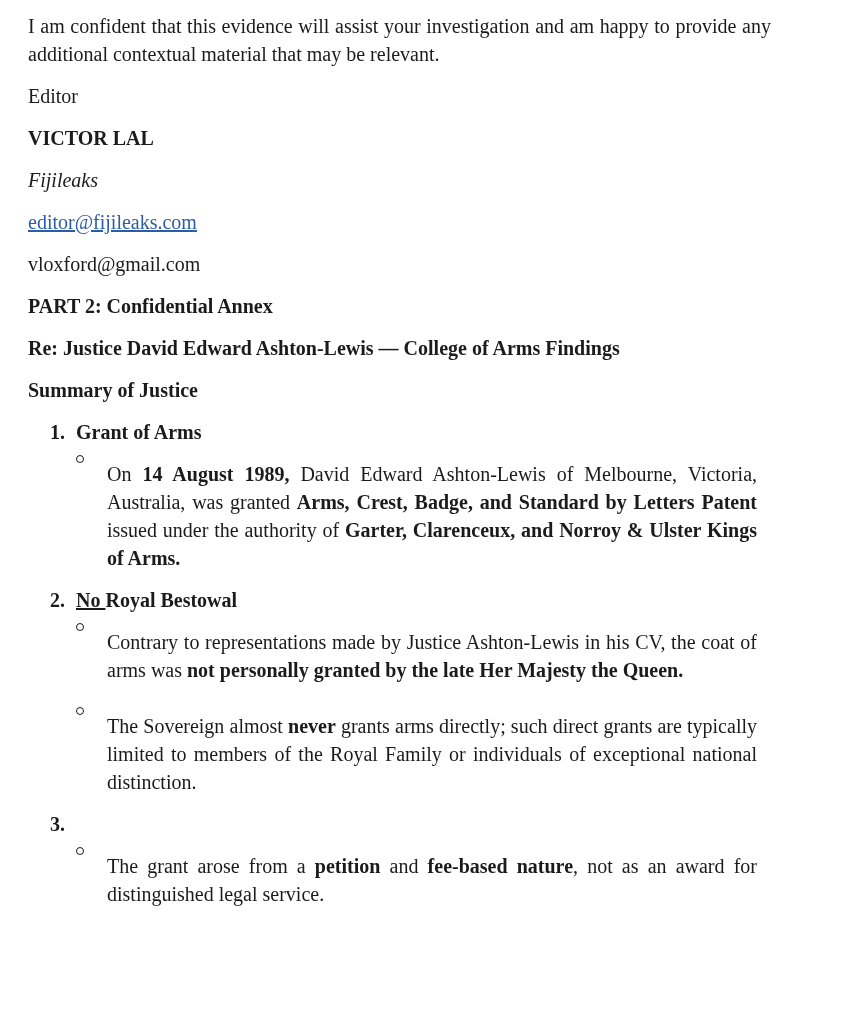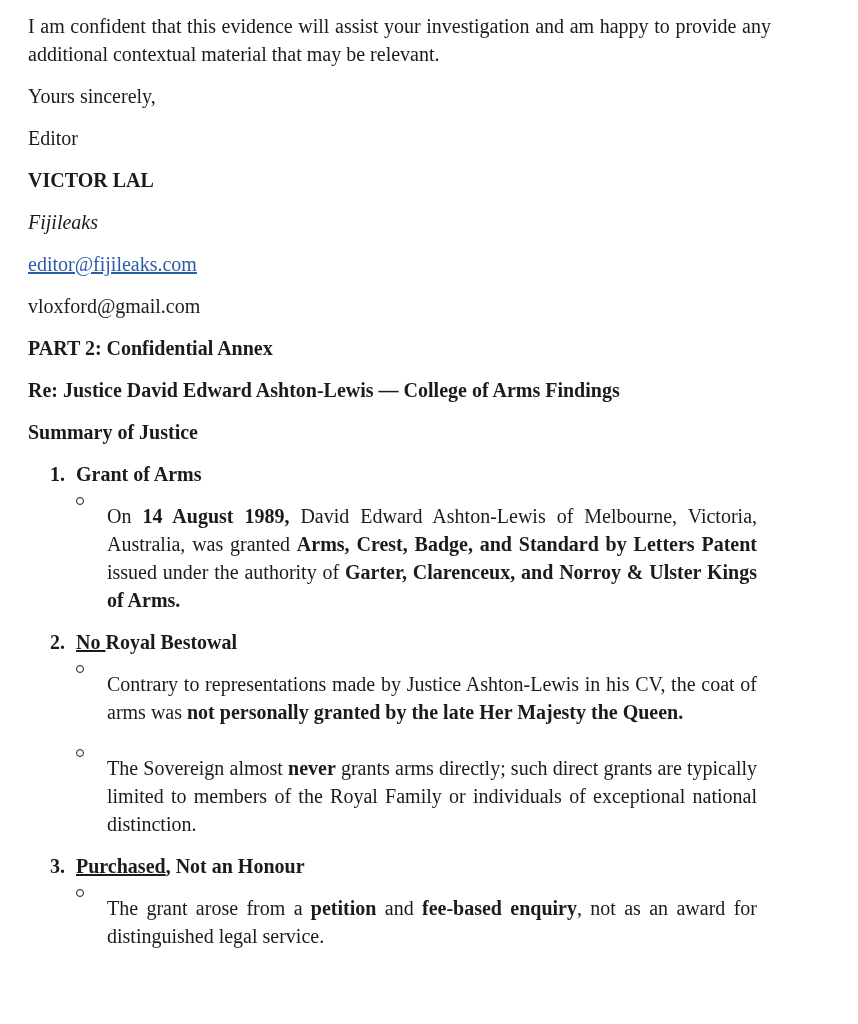--- a/index.html
+++ b/index.html
@@ -61,21 +61,20 @@
     flex: 1;
   }
 </style>
 </head>
 <body>
 
 <div class="doc">
 
   <p class="para j">I am confident that this evidence will assist your investigation and am happy to provide any additional contextual material that may be relevant.</p>
 
-  <p class="para">Yours sincerely,</p>
 
   <p class="para">Editor</p>
 
   <p class="para bold">VICTOR LAL</p>
 
   <p class="para italic">Fijileaks</p>
 
   <p class="para"><a class="link" href="#">editor@fijileaks.com</a></p>
 
   <p class="para">vloxford@gmail.com</p>
@@ -111,23 +110,22 @@
       </div>
       <div class="bullet-row">
         <span class="ring"></span>
         <p class="btext j"><span>The Sovereign almost </span><b>never</b><span> grants arms directly; such direct grants are typically limited to members of the Royal Family or individuals of exceptional national distinction.</span></p>
       </div>
     </div>
 
     <div class="finding">
       <div class="ftitle-row">
         <span class="fnum">3.</span>
-        <span><span class="u">Purchased</span><span>, Not an Honour</span></span>
       </div>
       <div class="bullet-row">
         <span class="ring"></span>
-        <p class="btext j"><span>The grant arose from a </span><b>petition</b><span> and </span><b>fee-based enquiry</b><span>, not as an award for distinguished legal service.</span></p>
+        <p class="btext j"><span>The grant arose from a </span><b>petition</b><span> and </span><b>fee-based nature</b><span>, not as an award for distinguished legal service.</span></p>
       </div>
     </div>
 
   </div>
 
 </div>
 
 </body></html>

